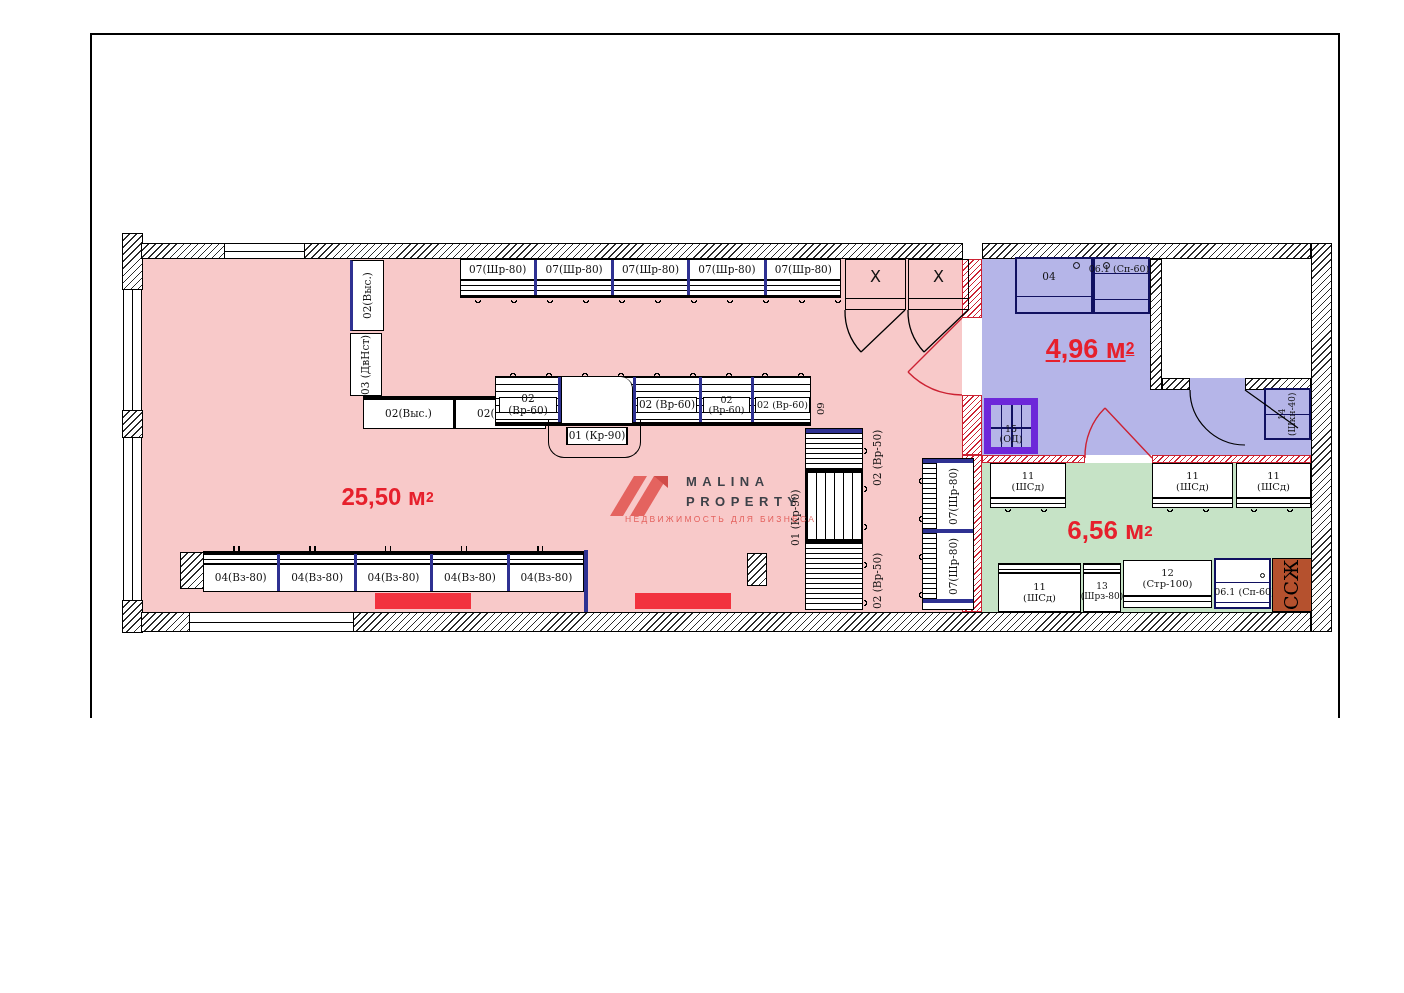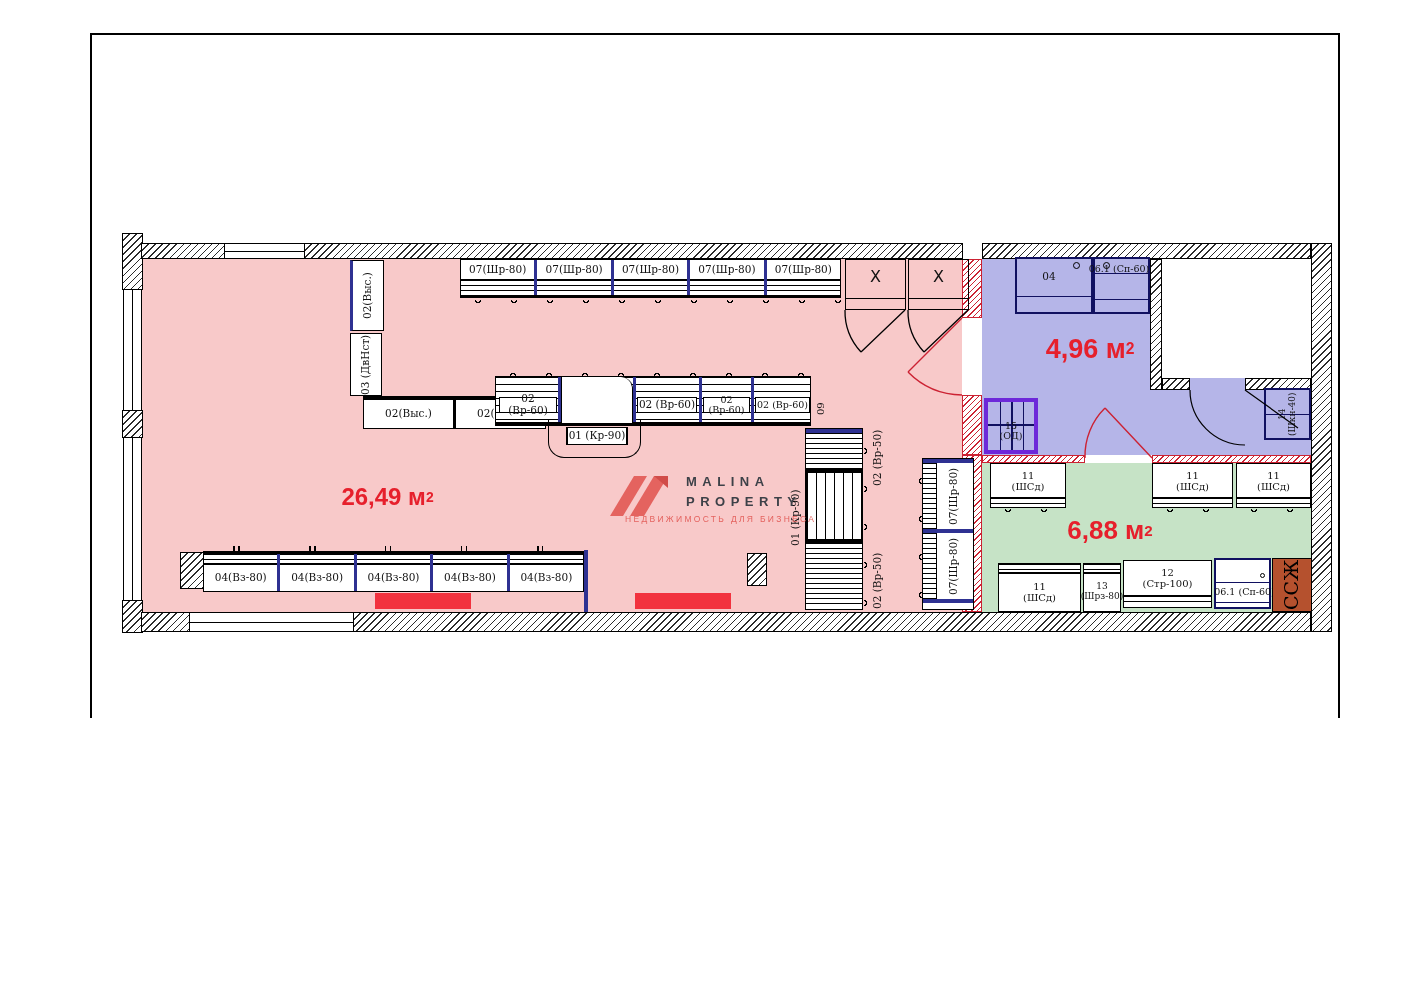--- a/index.html
+++ b/index.html
@@ -218,42 +218,42 @@
     <div class="bluebar" style="height:4px;"></div>
     <div style="height:66px; position:relative;">
       <div class="abs hlines" style="left:0; top:0; width:14px; height:100%; border-right:1px solid #000;"></div>
       <div class="abs vtext" style="left:18px; top:0; width:26px; height:100%;">07(Шр-80)</div>
     </div>
     <div class="bluebar" style="height:4px;"></div>
   </div>
   <div class="abs feet-l" style="left:916px; top:462px; width:6px; height:144px;"></div>
 
   <div class="abs red-sans center" style="left:250px; top:482px; width:275px; height:30px; font-size:24px;">
-    <span>26,49 м</span>
+    <span>25,50 м</span>
       <sup>2</sup>
   </div>
 
   <div class="abs" style="left:1015px; top:257px; width:78px; height:57px; border:2px solid #101060;">
     <div class="abs" style="left:0; top:37px; width:100%; height:1px; background:#101060;"></div>
     <div class="abs lbl" style="left:12px; top:10px; width:40px; height:16px;">04</div>
     <div class="abs knob" style="left:56px; top:3px;"></div>
   </div>
   <div class="abs" style="left:1093px; top:257px; width:57px; height:57px; border:2px solid #101060;">
     <div class="abs" style="left:0; top:14px; width:100%; height:1px; background:#101060;"></div>
     <div class="abs" style="left:0; top:40px; width:100%; height:1px; background:#101060;"></div>
     <div class="abs knob" style="left:8px; top:3px;"></div>
   </div>
   <div class="abs lbl" style="left:1086px; top:262px; width:66px; height:15px; font-size:9.5px; background:transparent;">06.1 (Сп-60)</div>
 
-  <div class="abs red-sans center" style="left:1000px; top:332px; width:180px; height:34px; font-size:27px;">
+  <div class="abs red-sans center" style="left:1000px; top:332px; width:180px; height:34px; font-size:27px;text-decoration:underline;">
     <span>4,96 м</span>
       <sup>2</sup>
   </div>
 
-  <div class="abs" style="left:984px; top:398px; width:54px; height:56px; border:4px solid #6d28d9;">
+  <div class="abs" style="left:984px; top:398px; width:54px; height:56px; border:7px solid #6d28d9;">
     <div class="abs" style="left:50%; top:0; width:1.5px; height:100%; background:#101060;"></div>
     <div class="abs" style="left:25%; top:0; width:1px; height:100%; background:#101060;"></div>
     <div class="abs" style="left:75%; top:0; width:1px; height:100%; background:#101060;"></div>
     <div class="abs" style="left:0; top:22px; width:100%; height:1.5px; background:#101060;"></div>
     <div class="abs lbl" style="left:0; top:14px; width:100%; height:30px; font-size:9.5px;">15
 (ОД)</div>
   </div>
 
   <div class="abs" style="left:1264px; top:388px; width:47px; height:52px; border:2px solid #101060;">
     <div class="abs" style="left:0; top:50%; width:100%; height:1px; background:#101060;"></div>
@@ -274,21 +274,21 @@
   </div>
   <div class="abs feet-d" style="left:1152px; top:509px; width:81px; height:6px;"></div>
   <div class="abs unit" style="left:1236px; top:463px; width:75px; height:45px;">
     <div class="lbl" style="height:33px; font-size:10px;">11
 (ШСд)</div>
     <div class="hlines" style="height:9px; border-top:1px solid #000;"></div>
   </div>
   <div class="abs feet-d" style="left:1236px; top:509px; width:75px; height:6px;"></div>
 
   <div class="abs red-sans center" style="left:1020px; top:514px; width:180px; height:32px; font-size:26px;">
-    <span>6,88 м</span>
+    <span>6,56 м</span>
       <sup>2</sup>
   </div>
 
   <div class="abs unit" style="left:998px; top:563px; width:83px; height:49px;">
     <div class="hlines" style="height:10px; border-bottom:2px solid #000;"></div>
     <div class="lbl" style="height:35px; font-size:10px;">11
 (ШСд)</div>
   </div>
   <div class="abs unit" style="left:1083px; top:563px; width:38px; height:49px;">
     <div class="hlines" style="height:10px; border-bottom:2px solid #000;"></div>

